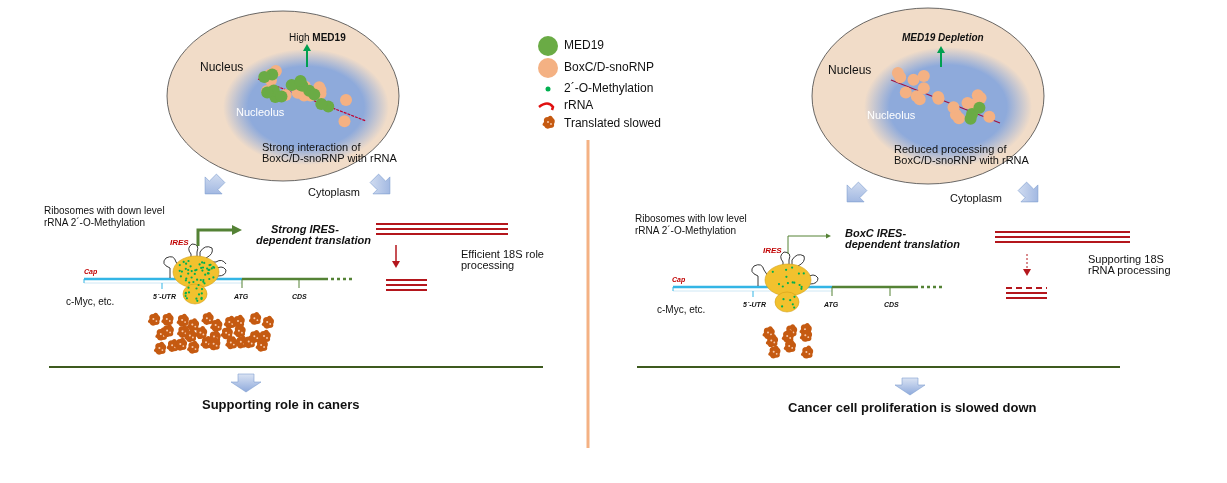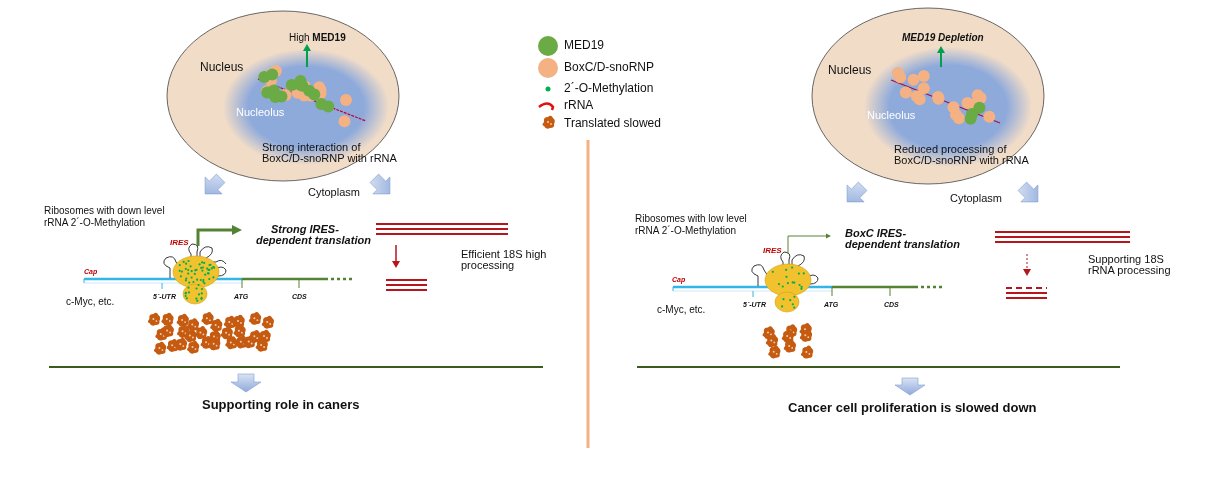--- a/index.html
+++ b/index.html
@@ -348,21 +348,21 @@
 <div class="abs lbl t10" style="left:289px;top:32px"><span>High </span><b>MED19</b></div>
 <div class="abs lbl t12" style="left:200px;top:61px">Nucleus</div>
 <div class="abs lbl t11" style="left:236px;top:106px;color:#fff">Nucleolus</div>
 <div class="abs lbl t9" style="left:250px;top:141px">Strong interaction of</div>
 <div class="abs lbl t9" style="left:250px;top:152px">BoxC/D-snoRNP with rRNA</div>
 <div class="abs lbl t9" style="left:296px;top:186px">Cytoplasm</div>
 <div class="abs lbl t10" style="left:44px;top:205px">Ribosomes with down level</div>
 <div class="abs lbl t10" style="left:44px;top:217px">rRNA 2´-O-Methylation</div>
 <div class="abs lbl t9 bold" style="left:259px;top:223px">Strong IRES-</div>
 <div class="abs lbl t9 bold" style="left:244px;top:234px">dependent translation</div>
-<div class="abs lbl t9" style="left:449px;top:248px">Efficient 18S high</div>
+<div class="abs lbl t9" style="left:449px;top:248px">Efficient 18S role</div>
 <div class="abs lbl t9" style="left:449px;top:259px">processing</div>
 <div class="abs lbl bold" style="left:170px;top:238px;font-size:8px;color:#c00000">IRES</div>
 <div class="abs lbl bold" style="left:84px;top:268px;font-size:7px;color:#c00000">Cap</div>
 <div class="abs lbl bold" style="left:153px;top:293px;font-size:7px">5´-UTR</div>
 <div class="abs lbl bold" style="left:234px;top:293px;font-size:7px">ATG</div>
 <div class="abs lbl bold" style="left:292px;top:293px;font-size:7px">CDS</div>
 <div class="abs lbl t10" style="left:66px;top:296px">c-Myc, etc.</div>
 <div class="abs lbl t13" style="left:202px;top:398px">Supporting role in caners</div>
 
 <div class="abs lbl t10 bold" style="left:902px;top:32px">MED19  Depletion</div>

